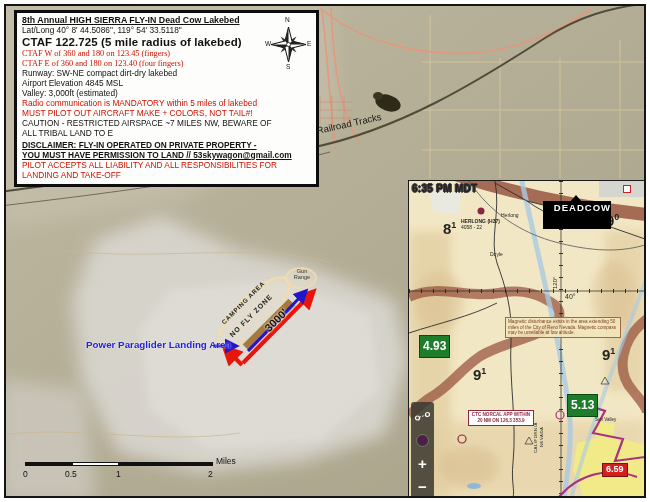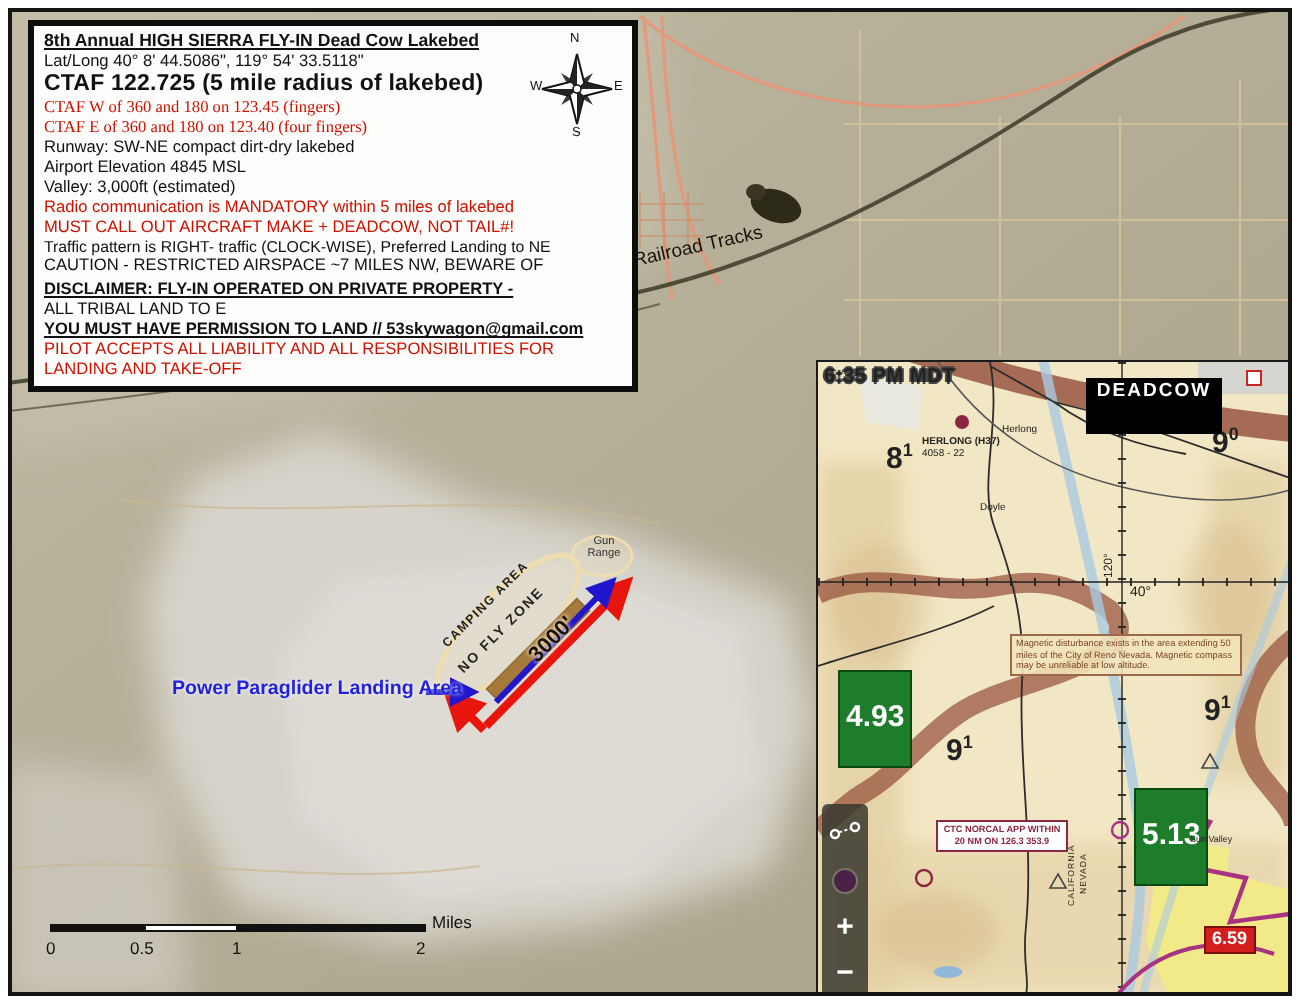--- a/index.html
+++ b/index.html
@@ -40,25 +40,25 @@
   .scale .unit{position:absolute;left:196px;top:6px;font-size:8.5px;}
   
   .inset{left:408px;top:180px;width:236px;height:316px;background:#f2e7c4;border:1px solid #1b1b1b;
          overflow:hidden;z-index:25;}
   .inset .lbl{position:absolute;color:#222;}
   .time{left:3px;top:2px;font-size:10px;font-weight:bold;color:#fff;letter-spacing:.3px;
         text-shadow:-1px 0 0 #444,1px 0 0 #444,0 -1px 0 #444,0 1px 0 #444;}
   .mef{color:#20347c;font-weight:bold;font-size:15px;line-height:1;}
   .mef sup{font-size:9px;}
   .gbox{position:absolute;background:#1e7d2a;border:1px solid #0a4a12;color:#fff;
-        font-size:15px;font-weight:bold;padding:15px 3px;line-height:1.1;}
+        font-size:12px;font-weight:bold;padding:4px 3px;line-height:1.1;}
   .rbox{position:absolute;background:#d41f1f;border:1px solid #7c0f0f;color:#fff;
         font-size:9px;font-weight:bold;padding:1px 3px;line-height:1.1;}
-  .deadcow{position:absolute;left:134px;top:8px;width:68px;height:28px;background:#000;
-           color:#fff;font-size:9.5px;font-weight:bold;letter-spacing:1px;text-align:center;
+  .deadcow{position:absolute;left:134px;top:20px;width:68px;height:28px;background:#000;
+           color:#fff;font-size:9.5px;font-weight:bold;letter-spacing:1px;text-align:right;
            line-height:14px;}
   .dcaret{position:absolute;left:161px;top:14px;width:0;height:0;border-left:6px solid transparent;
           border-right:6px solid transparent;border-bottom:7px solid #000;}
   .tiny{font-size:5px;line-height:1.1;}
   .maroon{color:#8b2740;}
   .magnote{position:absolute;left:96px;top:136px;width:110px;border:1px solid #9a6a4a;
            background:rgba(243,229,186,.88);color:#7a4228;font-size:4.6px;line-height:1.25;
            padding:1px 2px;}
   .norcal{position:absolute;left:59px;top:229px;width:64px;border:1px solid #8b2740;background:#fff;
           color:#8b2740;font-size:4.6px;font-weight:bold;text-align:center;line-height:1.3;padding:1px 0;}
@@ -173,25 +173,24 @@
   <div class="abs infobox">
     <div class="ib title">8th Annual HIGH SIERRA FLY-IN Dead Cow Lakebed</div>
     <div class="ib">Lat/Long   40° 8' 44.5086", 119° 54' 33.5118"</div>
     <div class="ib big">CTAF 122.725 (5 mile radius of lakebed)</div>
     <div class="ib red">CTAF W of 360 and 180 on 123.45 (fingers)</div>
     <div class="ib red">CTAF E of 360 and 180 on 123.40 (four fingers)</div>
     <div class="ib">Runway: SW-NE compact dirt-dry lakebed</div>
     <div class="ib">Airport Elevation 4845 MSL</div>
     <div class="ib">Valley: 3,000ft (estimated)</div>
     <div class="ib redbold">Radio communication is MANDATORY within 5 miles of lakebed</div>
-    <div class="ib redbold">MUST CALL OUT AIRCRAFT MAKE + DEADCOW, NOT TAIL#!</div>
-    <div class="ib" style="font-size:7.9px">Traffic pattern is RIGHT- traffic (CLOCK-WISE), Preferred Landing to NE</div>
+    <div class="ib redbold">MUST PILOT OUT AIRCRAFT MAKE + COLORS, NOT TAIL#!</div>
     <div class="ib">CAUTION - RESTRICTED AIRSPACE ~7 MILES NW, BEWARE OF</div>
+    <div class="ib">ALL TRIBAL LAND TO E</div>
     <div class="ib boldu" style="margin-top:2px">DISCLAIMER: FLY-IN OPERATED ON PRIVATE PROPERTY -</div>
-    <div class="ib">ALL TRIBAL LAND TO E</div>
     <div class="ib boldu">YOU MUST HAVE PERMISSION TO LAND // 53skywagon@gmail.com</div>
     <div class="ib redbold">PILOT ACCEPTS ALL LIABILITY AND ALL RESPONSIBILITIES FOR</div>
     <div class="ib redbold">LANDING AND TAKE-OFF</div>
 
     <div class="abs compass">
       <svg width="48" height="56" viewBox="0 0 48 56">
         <path d="M31.5,19.5 L26.8,27.5 L31.5,35.5 L23.5,30.8 L15.5,35.5 L20.2,27.5 L15.5,19.5 L23.5,24.2 Z" fill="#3a3a3a"></path>
         <path d="M23.5,10 L27,24 L41,27.5 L27,31 L23.5,45 L20,31 L6,27.5 L20,24 Z" fill="#fff" stroke="#111" stroke-width="1"></path>
         <path d="M23.5,10 L23.5,27.5 L20,24 Z M41,27.5 L23.5,27.5 L27,24 Z M23.5,45 L23.5,27.5 L27,31 Z M6,27.5 L23.5,27.5 L20,31 Z" fill="#222"></path>
         <circle cx="23.5" cy="27.5" r="2" fill="#fff" stroke="#111" stroke-width=".8"></circle>

